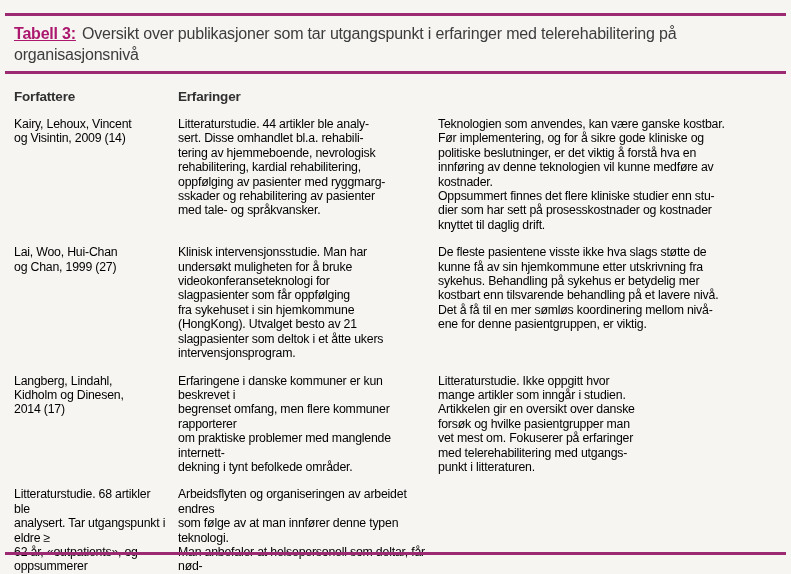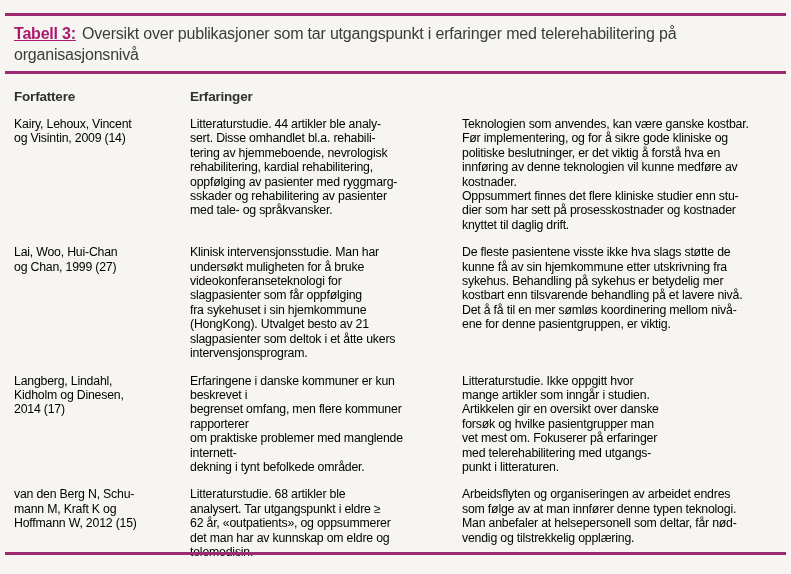--- a/index.html
+++ b/index.html
@@ -40,21 +40,21 @@
     font-weight: bold;
     margin-right: 6px;
     text-decoration: underline;
   }
   .tbl {
     padding: 0 6px 0 14px;
   }
   .grid {
     display: grid;
     grid-template-columns: 164px 260px 1fr;
-    column-gap: 12px;
+    column-gap: 0;
   }
   .header-row {
     margin-top: 15px;
     font-size: 13.5px;
     font-weight: bold;
     color: #303030;
     letter-spacing: -0.2px;
   }
   .body-rows {
     margin-top: 9px;
@@ -149,23 +149,20 @@
         <div class="cell">Litteraturstudie. Ikke oppgitt hvor
 mange artikler som inngår i studien.
 Artikkelen gir en oversikt over danske
 forsøk og hvilke pasientgrupper man
 vet mest om. Fokuserer på erfaringer
 med telerehabilitering med utgangs-
 punkt i litteraturen.</div>
       </div>
 
       <div class="grid body-row">
-        <div class="cell">van den Berg N, Schu-
-mann M, Kraft K og
-Hoffmann W, 2012 (15)</div>
         <div class="cell">Litteraturstudie. 68 artikler ble
 analysert. Tar utgangspunkt i eldre ≥
 62 år, «outpatients», og oppsummerer
 det man har av kunnskap om eldre og
 telemedisin.</div>
         <div class="cell">Arbeidsflyten og organiseringen av arbeidet endres
 som følge av at man innfører denne typen teknologi.
 Man anbefaler at helsepersonell som deltar, får nød-
 vendig og tilstrekkelig opplæring.</div>
       </div>

